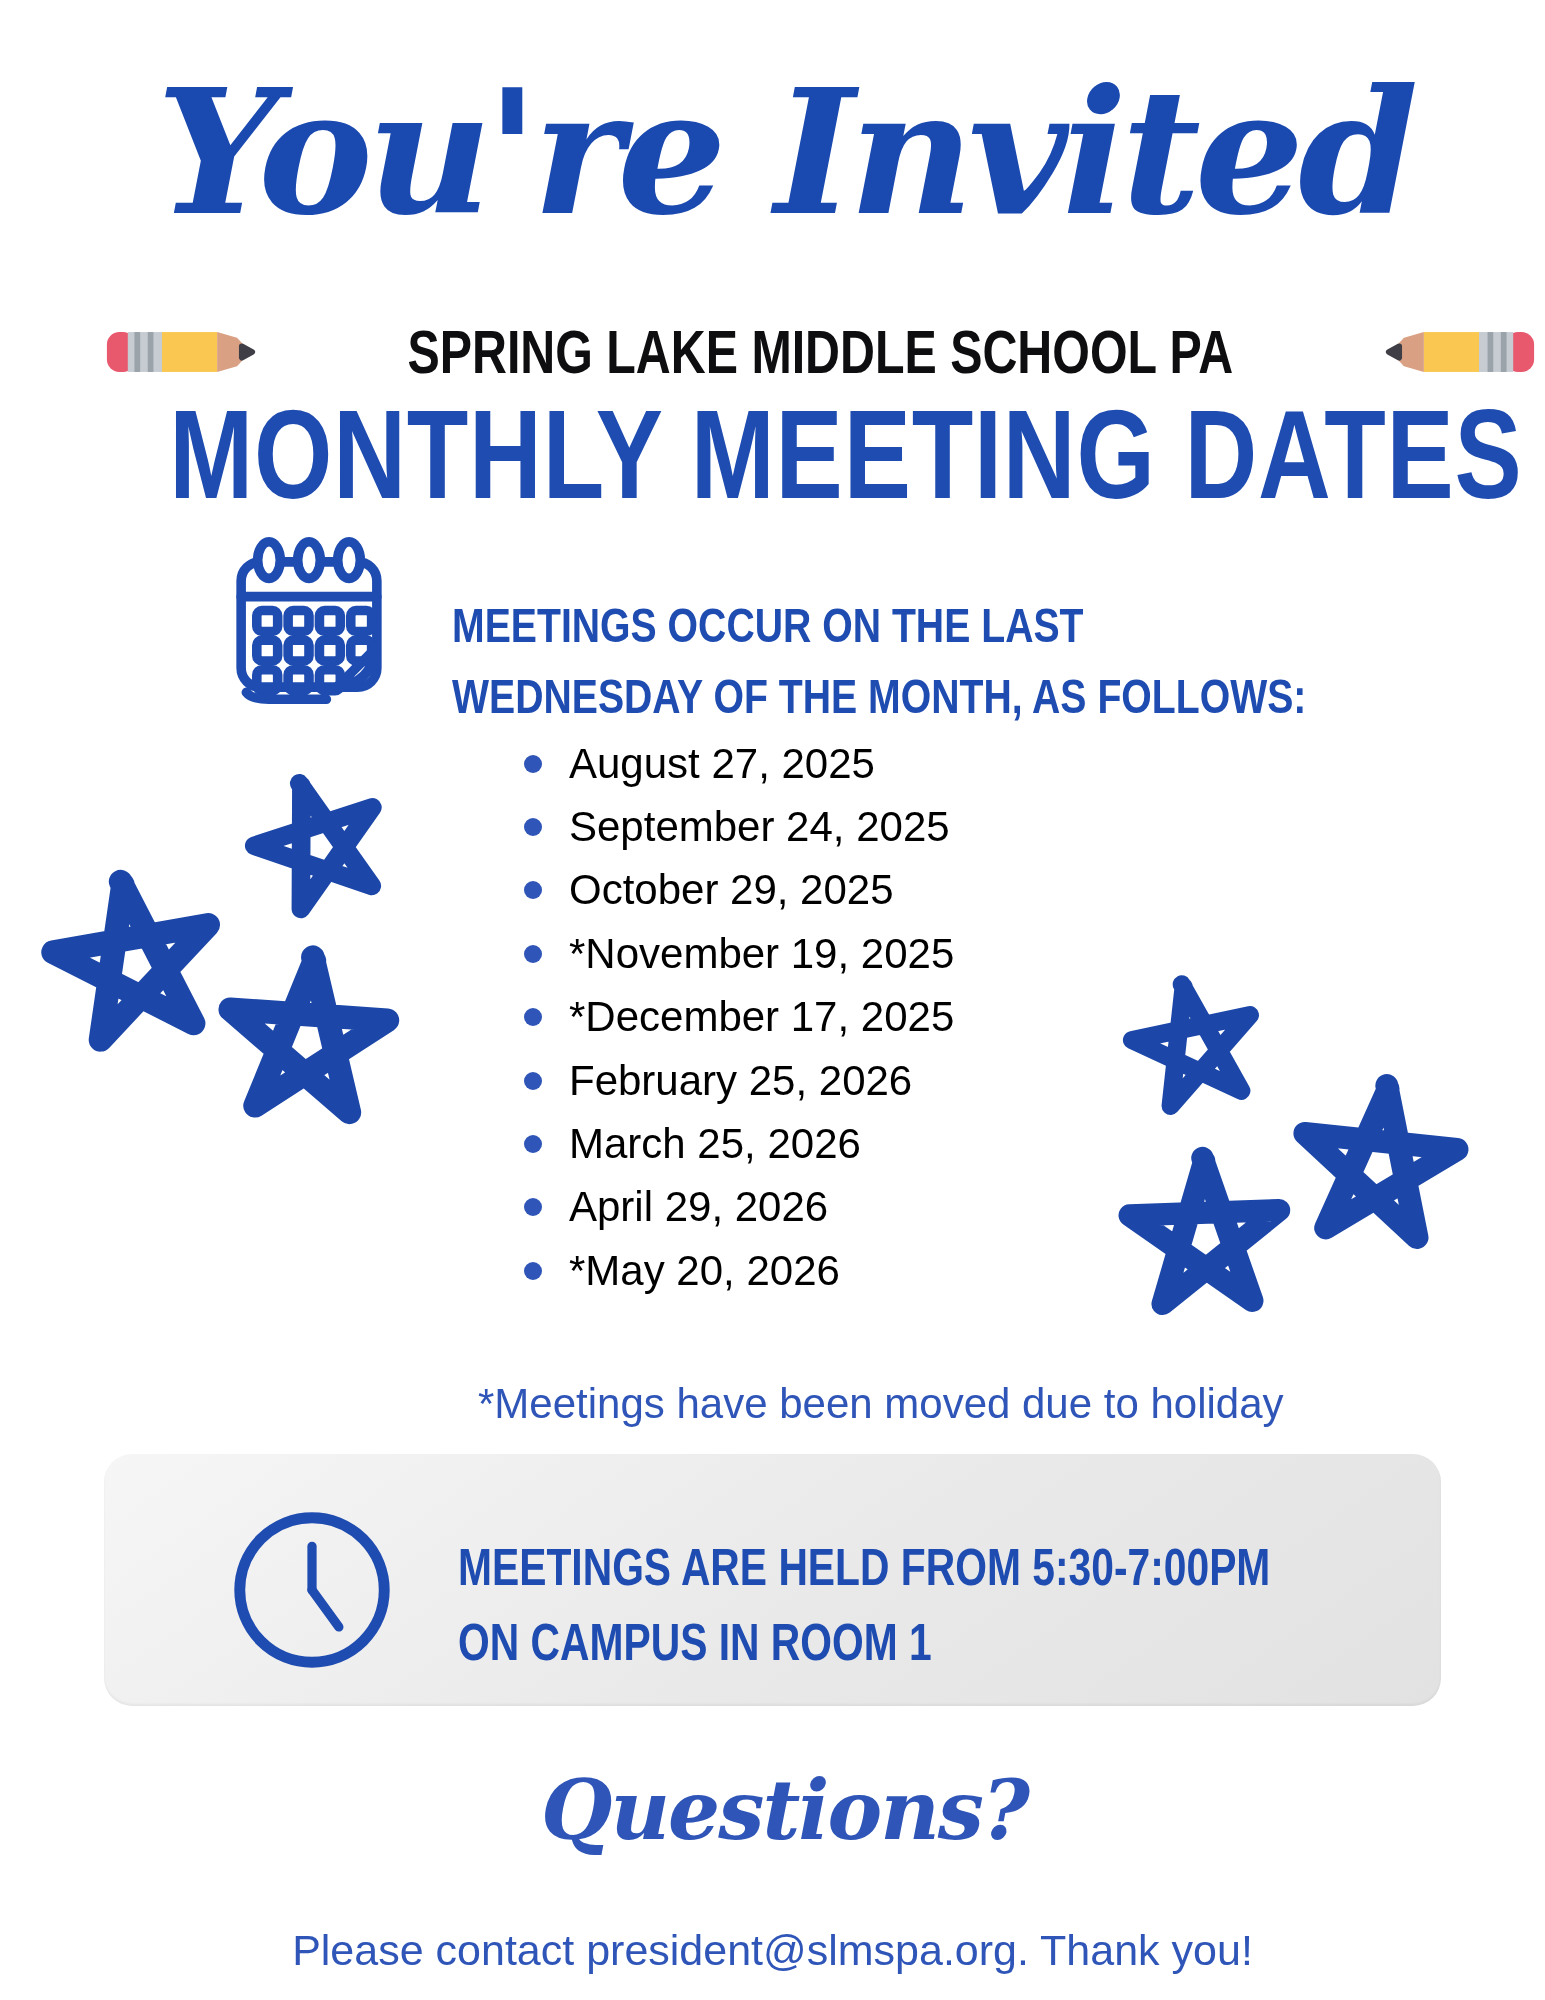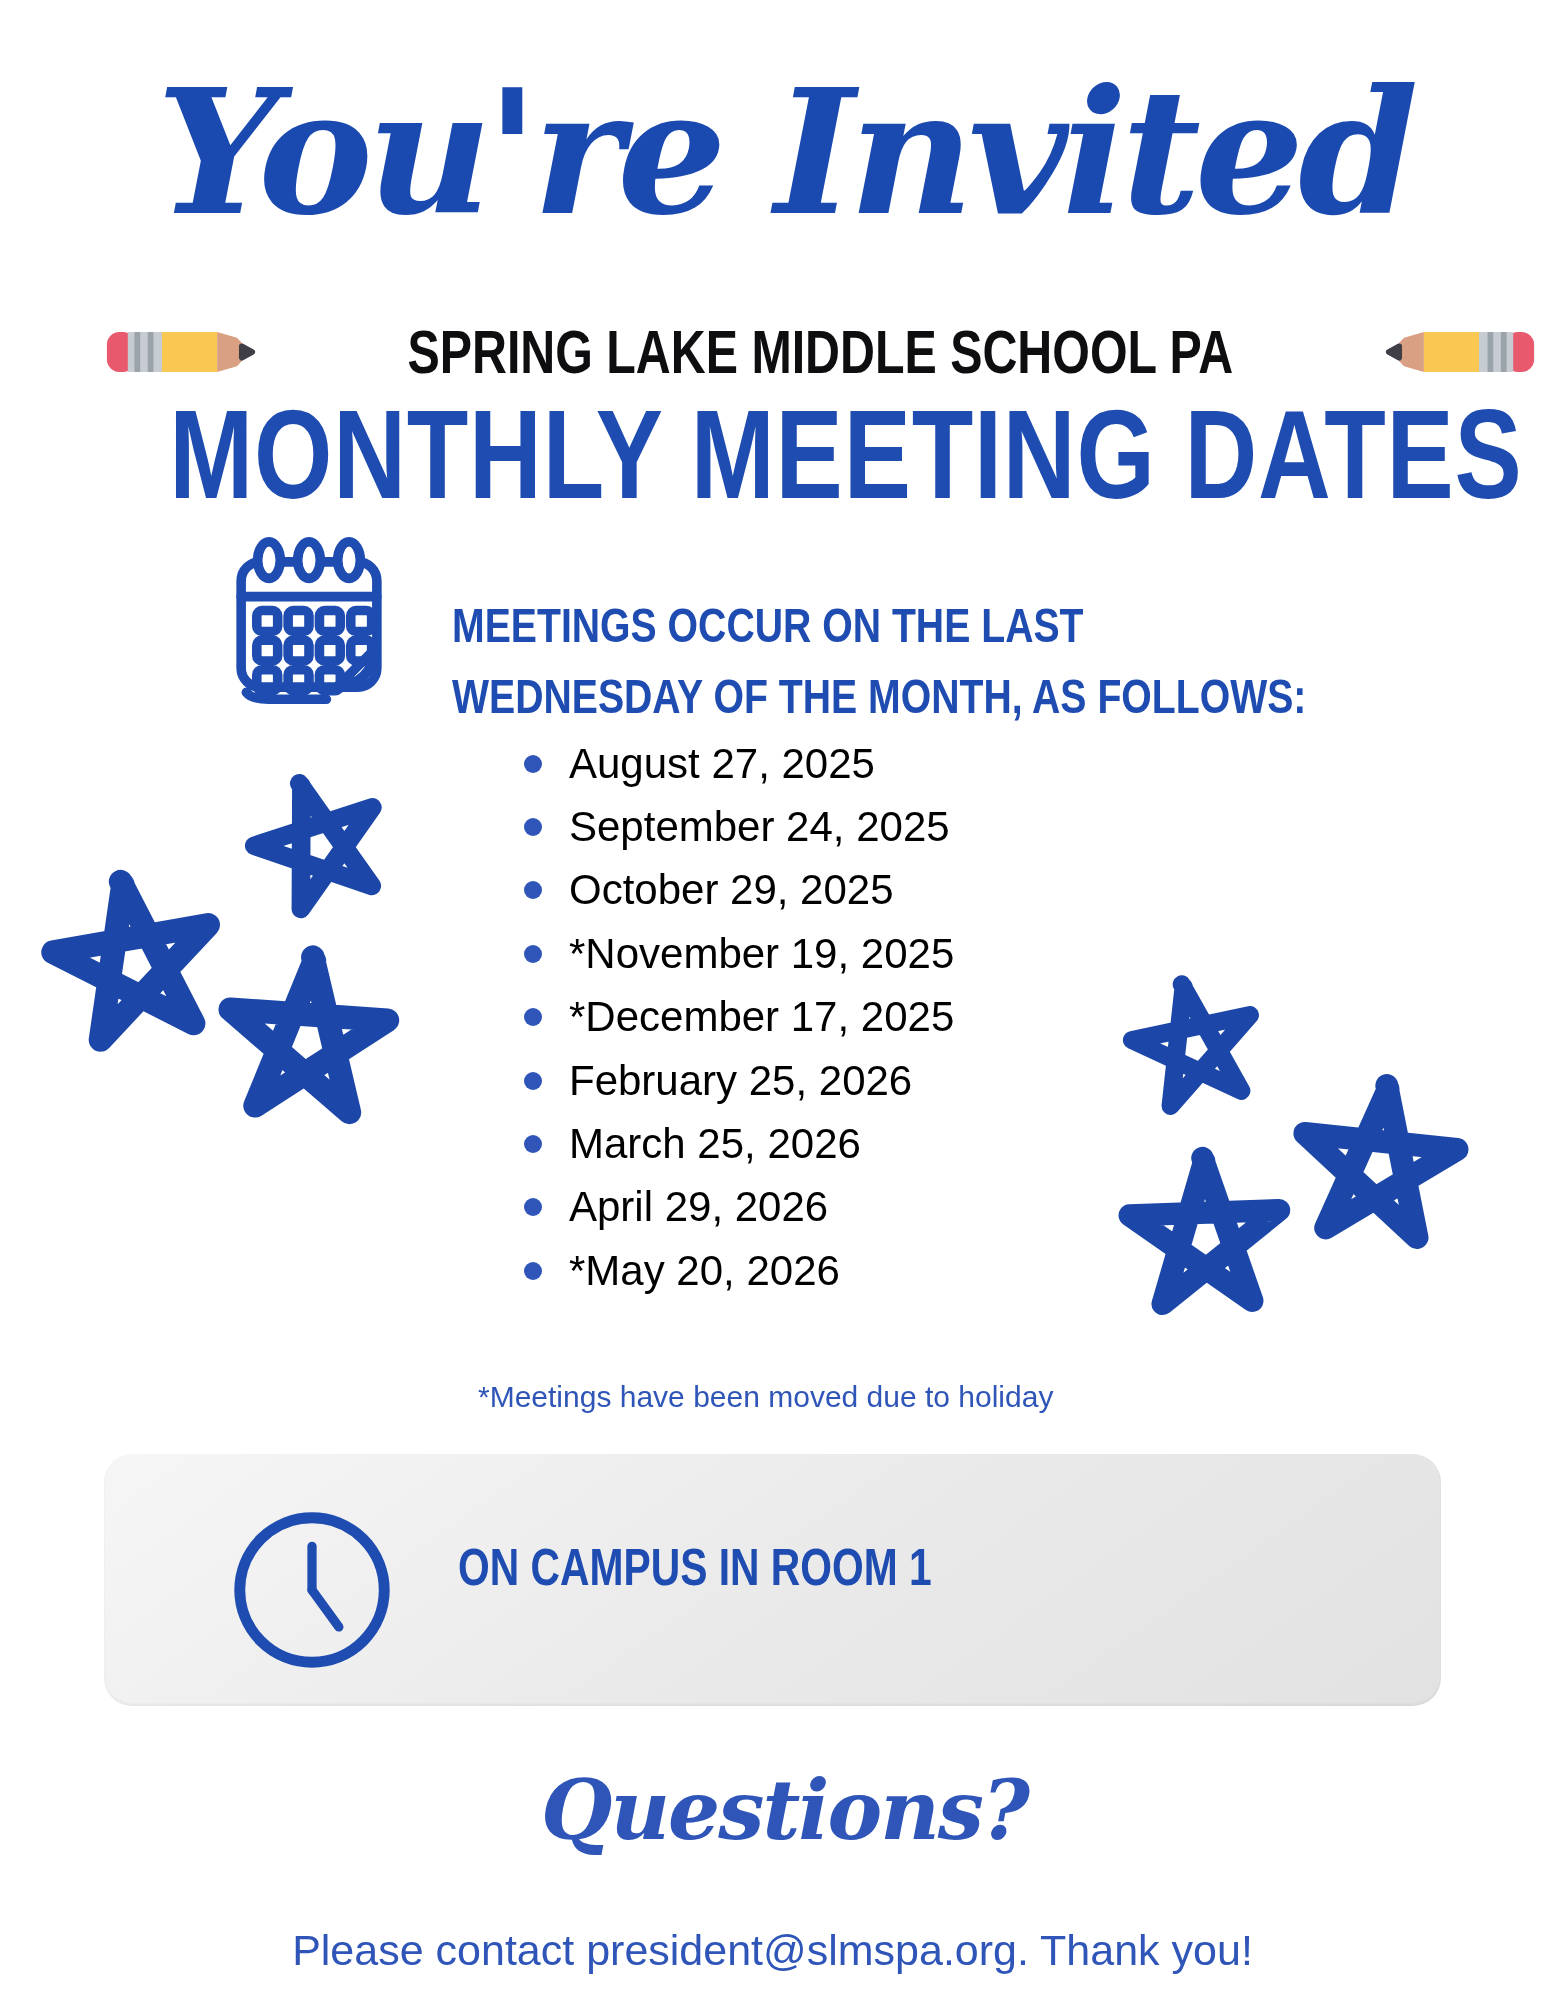--- a/index.html
+++ b/index.html
@@ -44,21 +44,21 @@
   .dates{
     position:absolute; left:524px; top:732px; margin:0; padding:0; list-style:none;
     color:#000000; font-size:42px;
   }
   .dates li{height:63.4px; display:flex; align-items:center;}
   .dates .dot{
     width:18px; height:18px; border-radius:50%; background:#2e55b7;
     margin-right:27px; flex:0 0 auto;
   }
   .note{
-    position:absolute; left:478px; top:1380px; color:#2e55b7; font-size:30px;
+    position:absolute; left:478px; top:1380px; color:#2e55b7; font-size:42px;
   }
   
   .info-box{
     position:absolute; left:104px; top:1454px; width:1337px; height:252px;
     border-radius:28px;
     background:linear-gradient(145deg,#f7f6f6 0%,#eae9ea 55%,#e3e2e3 100%);
     box-shadow:inset 0 -2px 3px rgba(0,0,0,0.05);
   }
   .clock-icon{position:absolute; left:228px; top:1506px; width:168px; height:168px;}
   .box-text{
@@ -192,20 +192,21 @@
 
   <div class="info-box"></div>
 
   <svg class="clock-icon" viewBox="0 0 100 100" fill="none" stroke="#1e4cb1" stroke-linecap="round" stroke-linejoin="round">
     <circle cx="50" cy="50" r="43" stroke-width="6.5"></circle>
     <path d="M50,50 L50,24" stroke-width="5.5"></path>
     <path d="M50,50 L66,72" stroke-width="5.5"></path>
   </svg>
 
   <div class="box-text">
+    <div><span class="cond">MEETINGS ARE HELD FROM 5:30-7:00PM</span></div>
     <div><span class="cond">ON CAMPUS IN ROOM 1</span></div>
   </div>
 
   <div class="script questions">Questions?</div>
   <div class="contact">Please contact president@slmspa.org. Thank you!</div>
 
   <div class="star s-l1">
     <svg viewBox="0 0 100 100">
         <use href="#doodle-star"></use>
       </svg></div>

